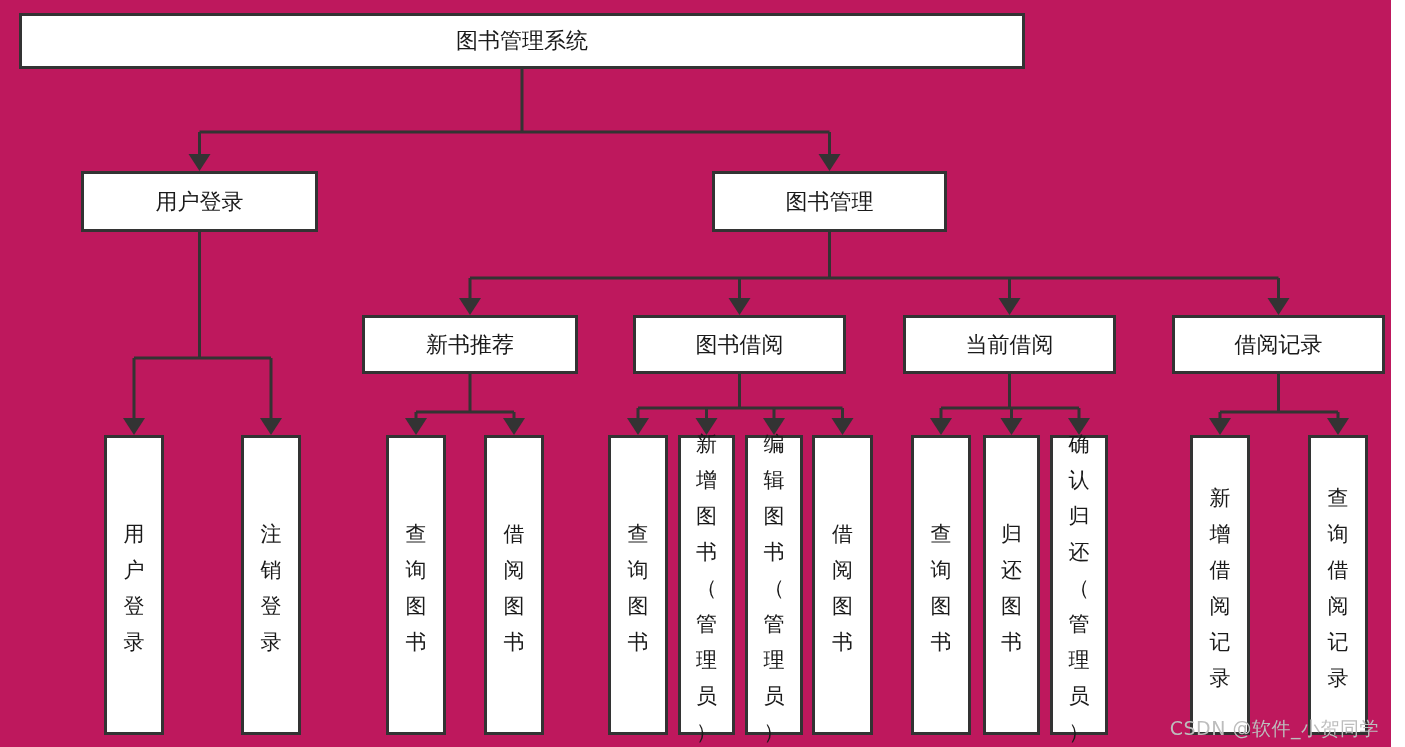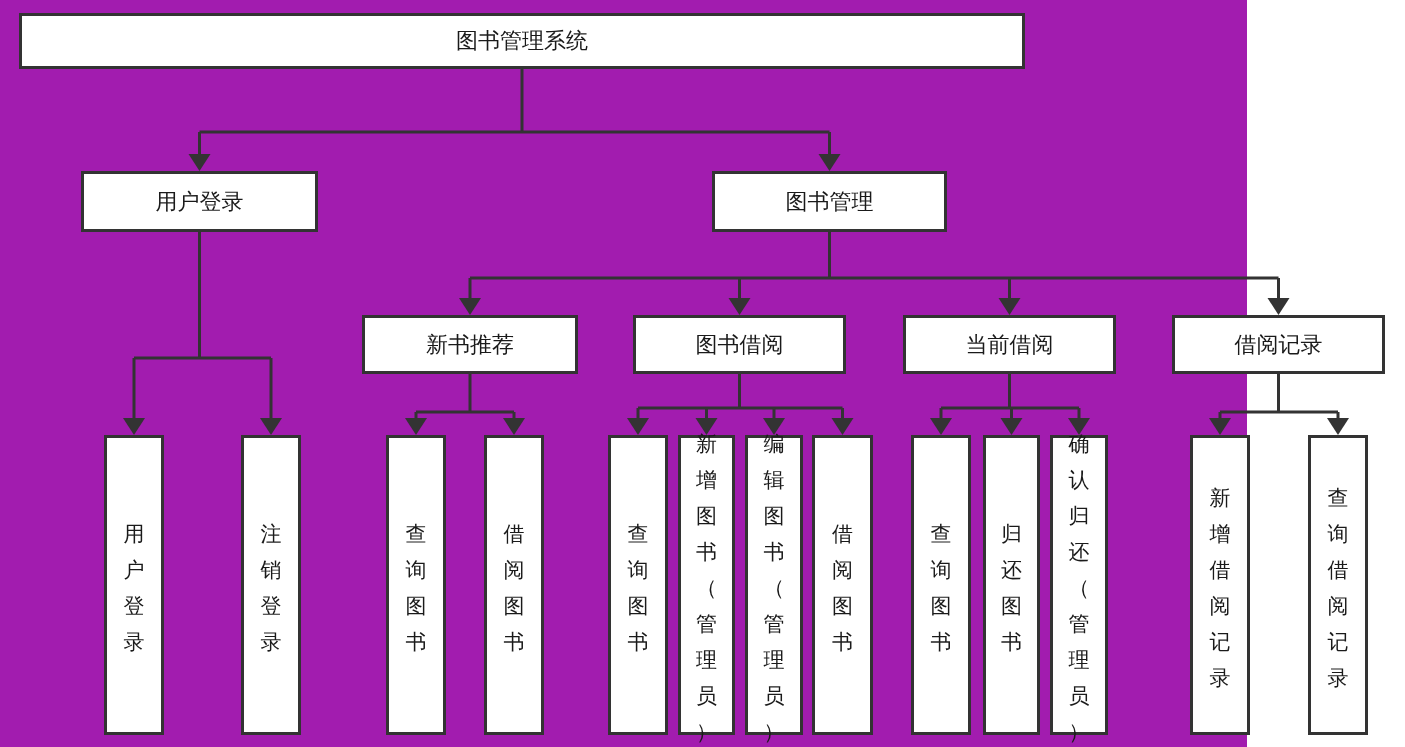--- a/index.html
+++ b/index.html
@@ -8,23 +8,23 @@
     background: #ffffff;
   }
   body {
     width: 1405px;
     height: 747px;
     font-family: "DejaVu Sans", "Liberation Sans", sans-serif;
     overflow: hidden;
   }
   #diagram-root {
     position: relative;
-    width: 1247px;
+    width: 1391px;
     height: 747px;
-    background: #a21caf;
+    background: #be185d;
   }
   svg.flow {
     position: absolute;
     top: 0;
     left: 0;
     width: 1405px;
     height: 747px;
   }
   .node-box {
     fill: #ffffff;
@@ -214,13 +214,14 @@
         <g>
           <rect class="node-box" x="1191.5" y="436.5" width="57" height="297"></rect>
           <text class="node-label-v" x="1220" y="505.08"><tspan x="1220" dy="0">新</tspan><tspan x="1220" dy="36">增</tspan><tspan x="1220" dy="36">借</tspan><tspan x="1220" dy="36">阅</tspan><tspan x="1220" dy="36">记</tspan><tspan x="1220" dy="36">录</tspan></text>
         </g>
         <g>
           <rect class="node-box" x="1309.5" y="436.5" width="57" height="297"></rect>
           <text class="node-label-v" x="1338" y="505.08"><tspan x="1338" dy="0">查</tspan><tspan x="1338" dy="36">询</tspan><tspan x="1338" dy="36">借</tspan><tspan x="1338" dy="36">阅</tspan><tspan x="1338" dy="36">记</tspan><tspan x="1338" dy="36">录</tspan></text>
         </g>
       </g>
   </svg>
+  <div class="watermark">CSDN @软件_小贺同学</div>
 </div>
 
 </body></html>

